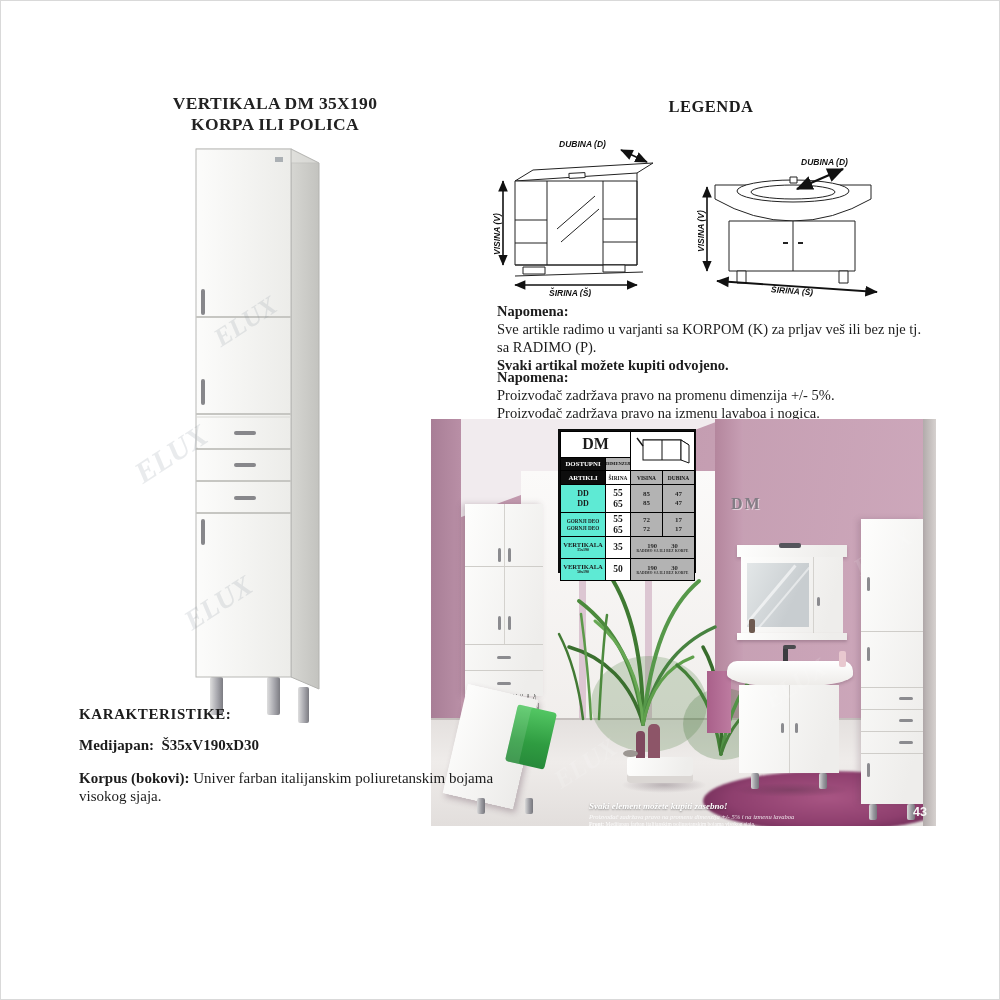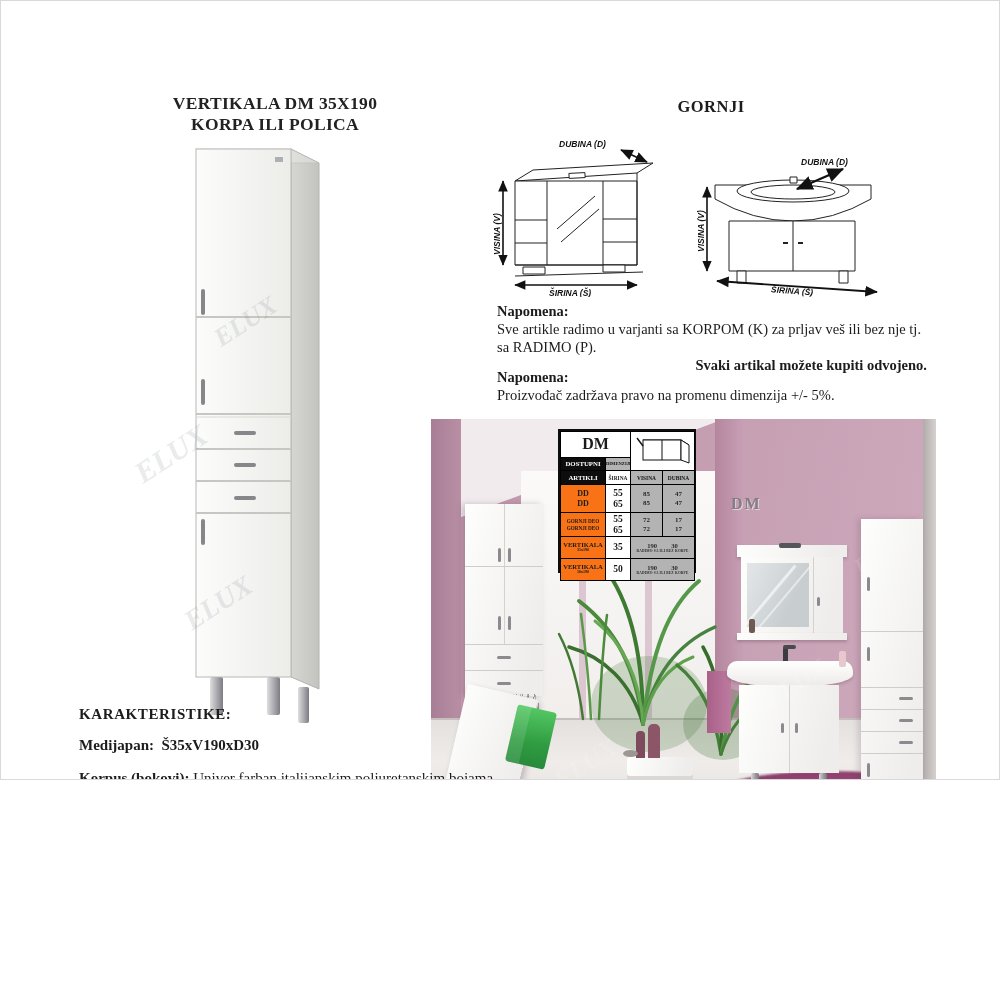--- a/index.html
+++ b/index.html
@@ -1,16 +1,16 @@
 <!DOCTYPE html>
 <html><head>
 <meta charset="utf-8">
 <style>
   html,body{margin:0;padding:0;background:#fff;}
-  .page{position:relative;width:1000px;height:780px;background:#ffffff;
+  .page{position:relative;width:1000px;height:1000px;background:#ffffff;
         border:1px solid #d9d9d9;box-sizing:border-box;overflow:hidden;
         font-family:"Liberation Serif",serif;color:#1c1c1c;text-decoration:underline;}
   .abs{position:absolute;}
 
   
   .title-block{left:118px;top:92px;width:312px;text-align:center;
     font-size:17.5px;font-weight:bold;line-height:1.22;color:#222;letter-spacing:.3px;}
 
   
   .figure{left:150px;top:136px;width:230px;height:592px;}
@@ -21,21 +21,21 @@
   .legend-heading{left:640px;top:96px;width:140px;text-align:center;
     font-size:16.5px;font-weight:bold;letter-spacing:.5px;}
   .diag text{font-family:"Liberation Sans",sans-serif;font-weight:bold;font-style:italic;
     font-size:8.5px;fill:#111;}
   .diag{position:absolute;}
   .diag path,.diag line,.diag rect,.diag polygon,.diag polyline,.diag ellipse{vector-effect:non-scaling-stroke;}
 
   
   .note{left:496px;width:430px;font-size:14.5px;line-height:1.24;}
   .note .nh{font-weight:bold;}
-  .note .nb{font-weight:bold;text-align:right;}
+  .note .nb{font-weight:bold;}
   .note1{top:302px;} .note2{top:368px;}
 
   
   .chars{left:78px;top:704px;width:420px;font-size:15px;line-height:1.25;}
   .chars .h{font-weight:bold;letter-spacing:.6px;}
   .chars .dim{margin-top:12px;font-weight:bold;}
   .chars .blk{margin-top:14px;}
   .chars b{font-weight:bold;}
 
   
@@ -79,21 +79,21 @@
   .dmt-wrap{left:127px;top:10px;width:138px;height:144px;background:#0d0d0d;padding:2px;box-sizing:border-box;}
   table.dmt{border-collapse:collapse;width:100%;height:100%;table-layout:fixed;background:#fff;}
   table.dmt td{border:1px solid #000;padding:0;text-align:center;vertical-align:middle;
     font-family:"Liberation Serif",serif;overflow:hidden;}
   .c-dm{font-size:16px;font-weight:bold;background:#fff;}
   .c-black{background:#0d0d0d;color:#fff;font-weight:bold;}
   .c-gray{background:#b3b3b3;color:#111;}
   .lbl1{font-size:6.8px;} .lbl2{font-size:6.8px;}
   .tinyh{font-size:4.6px;font-weight:bold;}
   .colh{font-size:5.4px;font-weight:bold;}
-  .c-name{font-weight:bold;font-size:8px;background:#f97316;line-height:1.15;}
+  .c-name{font-weight:bold;font-size:8px;background:#5eead4;line-height:1.15;}
   .c-name.sm{font-size:5.2px;line-height:1.25;}
   .c-sir{font-size:9.5px;font-weight:bold;background:#fff;line-height:1.15;}
   .c-dim{background:#b3b3b3;font-size:7px;font-weight:bold;color:#2a2a2a;line-height:1.15;}
   .vn{font-size:6.6px;font-weight:bold;line-height:1;}
   .vs{font-size:4px;line-height:1.2;}
   .vv span{display:inline-block;margin:0 7px;font-size:6.6px;font-weight:bold;}
   .vf{font-size:3.5px;letter-spacing:.2px;line-height:1;}
   .r-title td{height:24px;} .r-grp td{height:12px;} .r-cols td{height:13px;}
   .r-data td{height:27px;} .r-data2 td{height:23px;} .r-vert td{height:21px;}
 </style>
@@ -150,21 +150,21 @@
 
       <rect x="83" y="294" width="22" height="4" rx="2" fill="#87878b"></rect>
       <rect x="83" y="326" width="22" height="4" rx="2" fill="#87878b"></rect>
       <rect x="83" y="359" width="22" height="4" rx="2" fill="#87878b"></rect>
     </svg>
     <span class="wm" style="left:-20px;top:300px;font-size:30px">ELUX</span>
     <span class="wm" style="left:60px;top:170px;font-size:26px">ELUX</span>
     <span class="wm" style="left:30px;top:450px;font-size:28px">ELUX</span>
   </div>
 
-  <div class="abs legend-heading">GORNJI</div>
+  <div class="abs legend-heading">LEGENDA</div>
 
   <svg class="diag" style="left:486px;top:122px" width="190" height="174" viewBox="0 0 190 174">
     <defs>
       <marker id="aE1" markerWidth="9" markerHeight="8" refX="6.5" refY="3" orient="auto">
         <path d="M0,0L7,3L0,6Z" fill="#111"></path>
         </marker>
       <marker id="aS1" markerWidth="9" markerHeight="8" refX="0.5" refY="3" orient="auto">
         <path d="M7,0L0,3L7,6Z" fill="#111"></path>
         </marker>
     </defs>
@@ -225,20 +225,21 @@
 
   <div class="abs note note1">
     <div class="nh">Napomena:</div>
     <div>Sve artikle radimo u varjanti sa KORPOM (K) za prljav veš ili bez nje tj.</div>
     <div>sa RADIMO (P).</div>
     <div class="nb">Svaki artikal možete kupiti odvojeno.</div>
   </div>
   <div class="abs note note2">
     <div class="nh">Napomena:</div>
     <div>Proizvođač zadržava pravo na promenu dimenzija +/- 5%.</div>
+    <div>Proizvođač zadržava pravo na izmenu lavaboa i nogica.</div>
   </div>
 
   <div class="abs photo">
     <div class="abs ceiling"></div>
     <div class="abs leftwall"></div>
     <div class="abs window">
       <div class="wframe" style="left:58px"></div>
       <div class="wframe" style="left:124px"></div>
     </div>
     <div class="abs wallstrip"></div>

